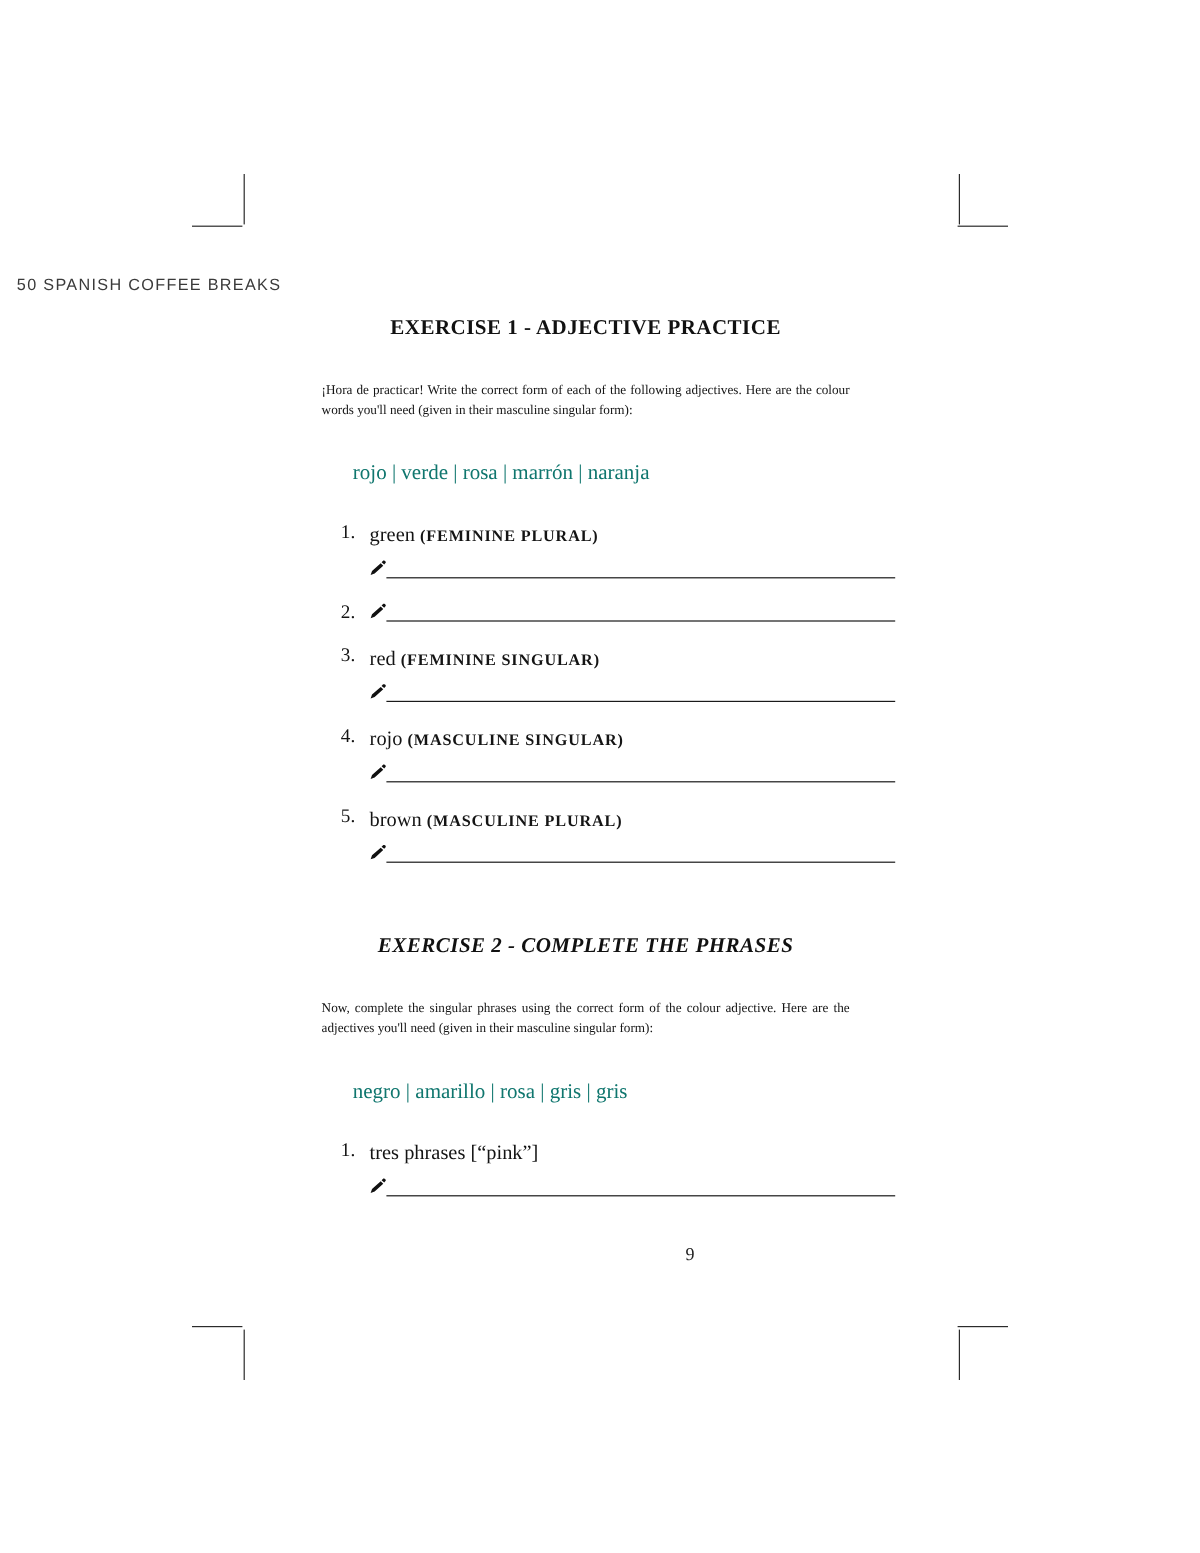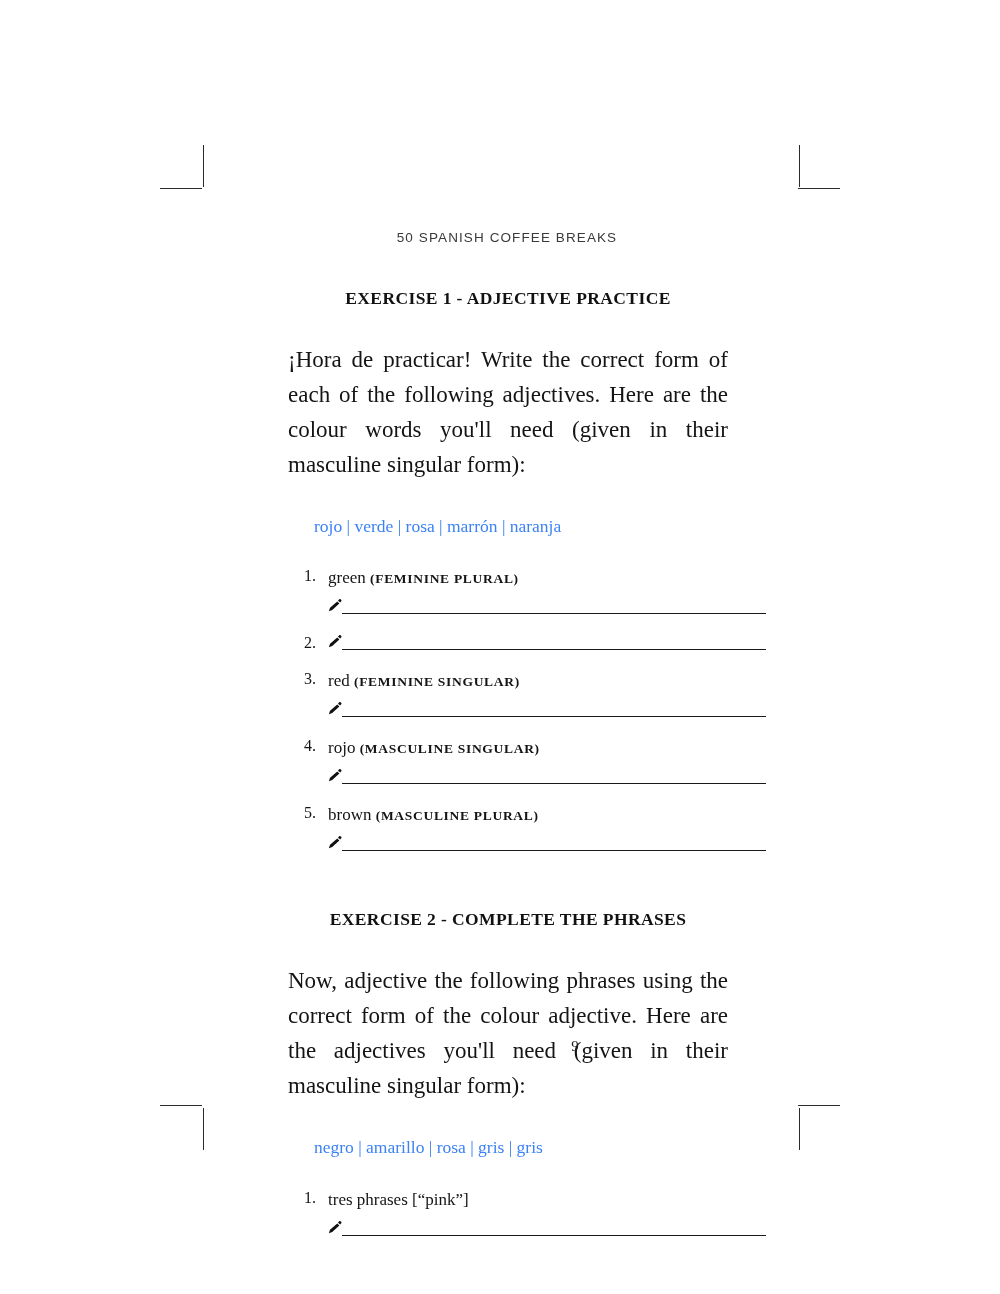--- a/index.html
+++ b/index.html
@@ -40,64 +40,64 @@
     top: 0;
     width: 1000px;
     height: 1294px;
   }
 
   .running-head {
     position: absolute;
     left: 0;
     right: 0;
     top: 230px;
-    text-align: center;
+    text-align: left;
     font-family: "Liberation Sans", sans-serif;
     font-size: 13.5px;
     letter-spacing: 1.1px;
     color: #3a3a3a;
     padding-left: 14px;
   }
 
   .content {
     position: absolute;
-    left: 288px;
+    left: 268px;
     top: 262px;
     width: 440px;
-    margin-top: 26px;
   }
 
   h2.section-title {
     font-size: 17.5px;
     font-weight: bold;
     letter-spacing: 0.4px;
     text-align: center;
     margin: 0 0 34px 0;
     font-variant: small-caps;
     color: #111;
   }
   h2.section-title.second {
     margin-top: 56px;
     margin-bottom: 34px;
+    font-style: italic;
   }
 
   p.intro {
-    font-size: 23px;
+    font-size: 11px;
     line-height: 1.52;
     text-align: justify;
     margin: 0 0 30px 0;
     color: #141414;
   }
 
   p.wordbank {
     font-size: 17.5px;
     line-height: 1.5;
     margin: 0 0 28px 0;
     padding-left: 26px;
-    color: #3b82f6;
+    color: #0f766e;
   }
 
   ol.ex-list {
     list-style: none;
     margin: 0;
     padding: 0;
     counter-reset: exitem;
   }
   ol.ex-list > li {
     position: relative;
@@ -237,21 +237,21 @@
                 <path d="M14.5 1.6c-.6-.5-1.4-.4-1.9.1L11.4 3 13.9 5l1.2-1.3c.5-.5.4-1.3-.1-1.8l-.5-.3zM10.6 3.9L2.3 11.2 1 15l3.8-1.4 8.2-7.4-2.4-2.3z" fill="#111"></path>
               </svg>
           </span>
           <span class="answer-line"></span>
         </span>
       </li>
     </ol>
 
     <h2 class="section-title second">EXERCISE 2 - COMPLETE THE PHRASES</h2>
 
-    <p class="intro">Now, adjective the following phrases using the correct form of the colour adjective. Here are the adjectives you'll need (given in their masculine singular form):</p>
+    <p class="intro">Now, complete the singular phrases using the correct form of the colour adjective. Here are the adjectives you'll need (given in their masculine singular form):</p>
 
     <p class="wordbank">negro | amarillo | rosa | gris | gris</p>
 
     <ol class="ex-list">
       <li>
         <span class="item-text"><span>tres phrases [“pink”]</span></span>
         <span class="answer-row">
           <span class="pencil-icon">
             <svg viewBox="0 0 16 16" width="14" height="14">
                 <path d="M14.5 1.6c-.6-.5-1.4-.4-1.9.1L11.4 3 13.9 5l1.2-1.3c.5-.5.4-1.3-.1-1.8l-.5-.3zM10.6 3.9L2.3 11.2 1 15l3.8-1.4 8.2-7.4-2.4-2.3z" fill="#111"></path>

